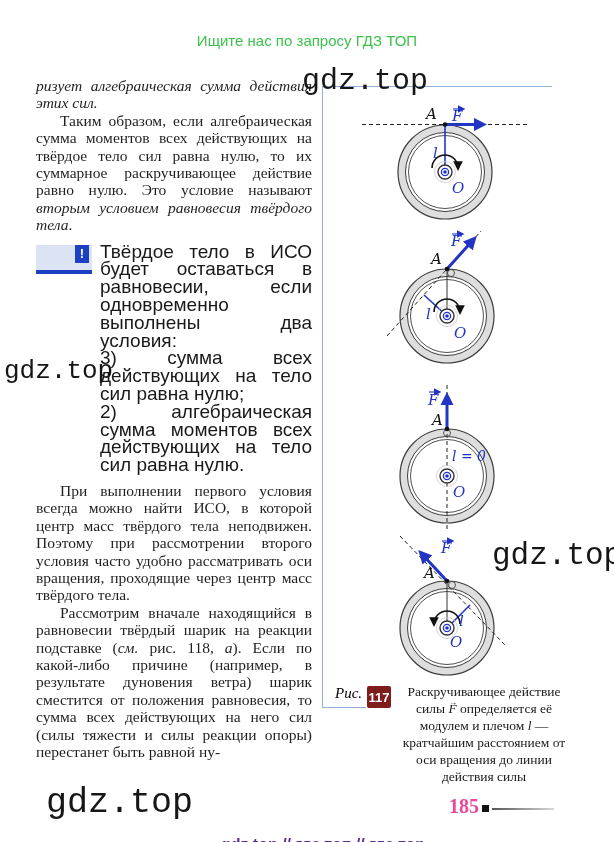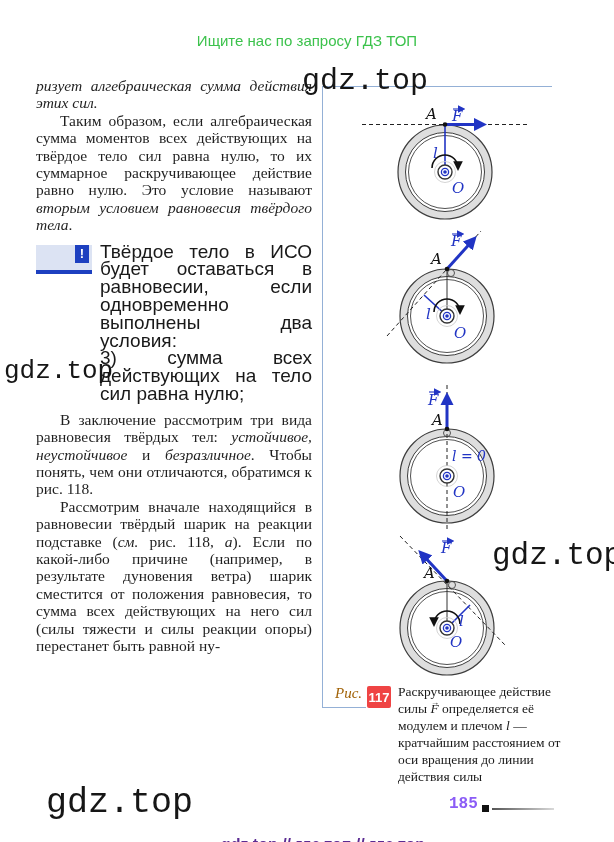--- a/index.html
+++ b/index.html
@@ -34,32 +34,32 @@
   .hrule-top{position:absolute;left:322px;top:60px;width:230px;height:1px;background:#94b0d6;}
   .hrule-foot{position:absolute;left:322px;top:681px;width:44px;height:1px;background:#94b0d6;}
 
   .dia{position:absolute;left:352px;}
   .dia1{top:80px;}
   .dia2{top:205px;}
   .dia3{top:357px;}
   .dia4{top:508px;}
   svg{overflow:visible;display:block;}
 
-  .figlabel{position:absolute;left:335px;top:659px;font-style:italic;font-size:15px;color:#a16207;}
-  .fignum{position:absolute;left:367px;top:660px;width:24px;height:22px;background:#ef4444;border-radius:2px;
+  .figlabel{position:absolute;left:335px;top:659px;font-style:italic;font-size:15px;color:#000000;}
+  .fignum{position:absolute;left:367px;top:660px;width:24px;height:22px;background:#7f1d1d;border-radius:2px;
           color:#ffffff;font-family:"Liberation Sans",sans-serif;font-weight:bold;font-size:13px;
           display:flex;align-items:center;justify-content:center;}
   .caption{position:absolute;left:398px;top:657px;width:172px;margin:0;
-           font-size:13.5px;line-height:17px;color:#1a1a1a;text-align:left;}
+           font-size:13.5px;line-height:17px;color:#1a1a1a;text-align:center;}
 
   .vec{position:relative;font-style:italic;display:inline-block;}
   .vec::after{content:"\2192";position:absolute;left:0.05em;top:-0.72em;font-size:0.62em;font-style:normal;}
 
-  .pagenum{position:absolute;left:449px;top:769px;font-family:Liberation Mono, monospace;
-           font-weight:bold;font-size:16px;color:#8b5cf6;}
+  .pagenum{position:absolute;left:449px;top:769px;font-family:Liberation Serif, serif;
+           font-weight:bold;font-size:20px;color:#ec4899;}
   .pgsquare{position:absolute;left:482px;top:779px;width:7px;height:7px;background:#111;}
   .pgline{position:absolute;left:492px;top:782px;width:62px;height:2px;
           background:linear-gradient(to right,#555,#d9d9d9);}
 
   .footer{position:absolute;top:810px;left:16px;width:614px;text-align:center;
           font-family:"Liberation Sans",sans-serif;font-size:16px;font-weight:600;color:#5b2b92;}
 </style>
 </head>
 <body>
 
@@ -79,24 +79,25 @@
     <div class="infobox">
       <div class="ibicon">
         <div class="ibbar"></div>
         <div class="ibsq">
             <span>!</span>
           </div>
       </div>
       <div class="ibtext">
         <p>Твёрдое тело в ИСО будет оставаться в равновесии, если одновременно выполнены два условия:</p>
         <p>3) сумма всех действующих на тело сил равна нулю;</p>
+        <p>2) алгебраическая сумма моментов всех действующих на тело сил равна нулю.</p>
       </div>
     </div>
 
-    <p class="ind"><span>В заключение рассмотрим три вида равновесия твёрдых тел: </span><i>устойчивое, неустойчивое</i><span> и </span><i>безразличное</i><span>. Чтобы понять, чем они отличаются, обратимся к рис. 118.</span></p>
+    <p class="ind">При выполнении первого условия всегда можно найти ИСО, в которой центр масс твёрдого тела неподвижен. Поэтому при рассмотрении второго условия часто удобно рассматривать оси вращения, проходящие через центр масс твёрдого тела.</p>
     <p class="ind"><span>Рассмотрим вначале находящийся в равновесии твёрдый шарик на реакции подставке (</span><i>см.</i><span> рис. 118, </span><i>а</i><span>). Если по какой-либо причине (например, в результате дуновения ветра) шарик сместится от положения равновесия, то сумма всех действующих на него сил (силы тяжести и силы реакции опоры) перестанет быть равной ну-</span></p>
   </div>
 
   <div class="vrule"></div>
   <div class="hrule-top"></div>
   <div class="hrule-foot"></div>
 
   <svg class="dia dia1" width="185" height="130" viewBox="0 0 185 130">
     <defs>
       <marker id="mBlue" viewBox="0 0 10 10" refX="7" refY="5" markerWidth="4.5" markerHeight="4.5" orient="auto">

